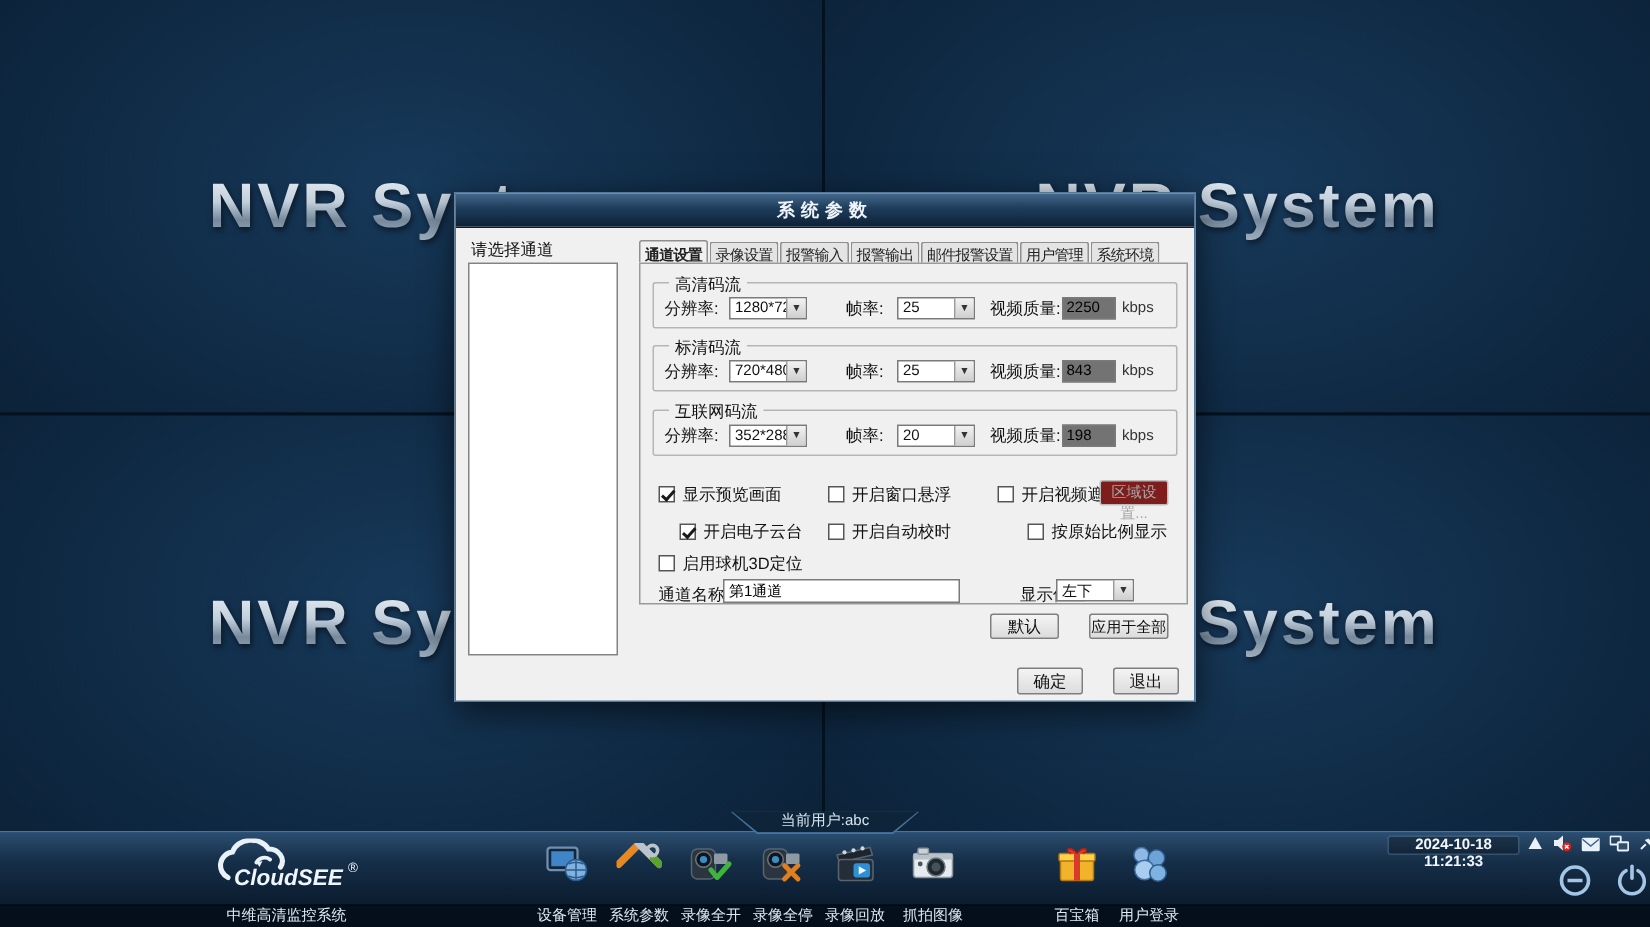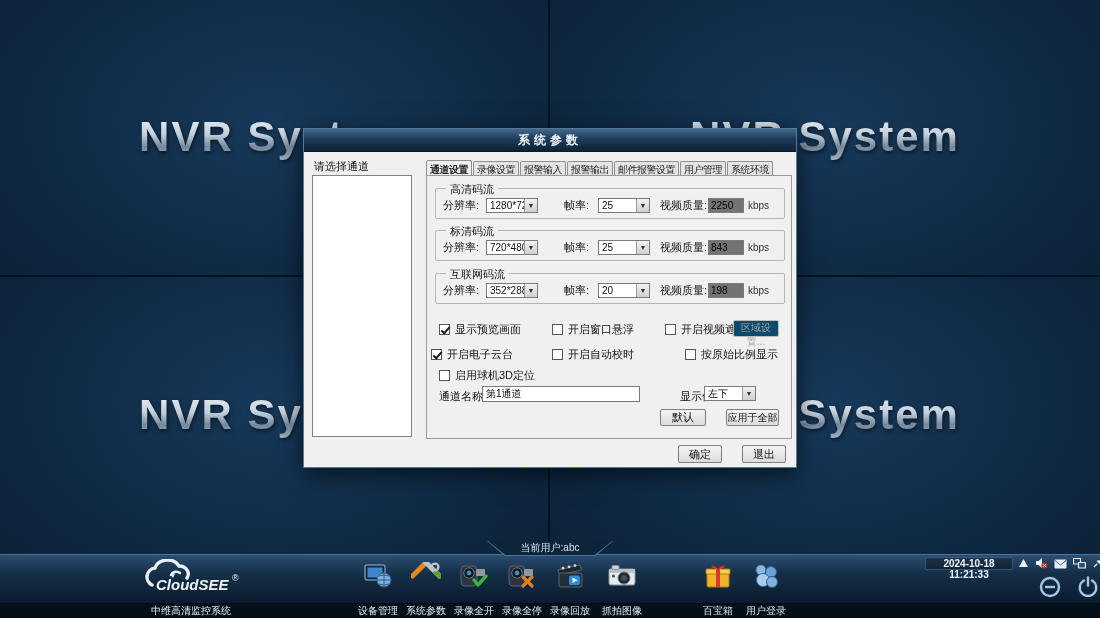--- a/index.html
+++ b/index.html
@@ -32,21 +32,21 @@
   .chan-label { position:absolute; left:10px; top:6px; }
   .chan-list { position:absolute; left:8px; top:22px; width:100px; height:262px;
     background:#fff; border:1px solid #828282; }
 
   .tabs { position:absolute; left:122px; top:8px; height:15px; display:flex; }
   .tab { font-size:10px; letter-spacing:-0.5px; padding:1px 3px 0 3px; margin-right:1px;
     border:1px solid #8f8f8f; border-bottom:none; background:#e4e4e4; color:#222;
     border-radius:2px 2px 0 0; white-space:nowrap; }
   .tab.active { background:#f0f0f0; font-weight:bold; position:relative; top:-1px; padding-top:2px; }
 
-  .tabpage { position:absolute; left:122px; top:22px; width:366px; height:264px;
+  .tabpage { position:absolute; left:122px; top:22px; width:366px; height:228px;
     border:1px solid #9a9a9a; background:#f0f0f0; }
 
   .group { position:absolute; left:8px; width:350px; height:31px;
     border:1px solid #b5b5b5; border-radius:2px; }
   .group .legend { position:absolute; top:-7px; left:10px; background:#f0f0f0; padding:0 4px;
     font-size:11px; }
   .g1 { top:12px; } .g2 { top:54px; } .g3 { top:97px; }
   .fld { position:absolute; top:9px; font-size:11px; white-space:nowrap; }
   .fld-res-label { left:7px; }
   .fld-res-sel   { left:50px; }
@@ -64,21 +64,21 @@
     align-items:center; justify-content:center; }
   .txtin { width:36px; height:15px; border:1px solid #7a7a7a; background:#737373;
     font-size:10px; padding:0 2px; font-family:inherit; }
 
   .cbrow { position:absolute; display:flex; align-items:center; gap:5px; font-size:11px; }
   .cb { width:11px; height:11px; background:#fff; border:1px solid #555; position:relative; flex:0 0 auto; }
   .cb.checked::after { content:""; position:absolute; left:1px; top:2px; width:7px; height:3px;
     border-left:2px solid #1a1a1a; border-bottom:2px solid #1a1a1a; transform:rotate(-48deg); }
   .btn { background:linear-gradient(180deg,#f4f4f4,#dcdcdc); border:1px solid #7f7f7f;
     font-size:11px; font-family:inherit; color:#111; border-radius:2px; }
-  .btn.disabled { color:#a6a6a6; border-color:#bdbdbd; background:#0c4a6e; }
+  .btn.disabled { color:#a6a6a6; border-color:#bdbdbd; background:#7f1d1d; }
   .area-btn { position:absolute; left:306px; top:144px; width:46px; height:17px; font-size:10px; padding:0; }
 
   .chname-label { position:absolute; left:12px; top:213px; }
   .chname-input { position:absolute; left:55px; top:210px; width:158px; height:16px;
     border:1px solid #7a7a7a; font-size:10px; padding:0 3px; font-family:inherit; }
   .dpos-label { position:absolute; left:253px; top:213px; }
   .dpos-sel { position:absolute; left:277px; top:210px; }
 
   .default-btn { position:absolute; left:233px; top:233px; width:46px; height:17px; }
   .applyall-btn { position:absolute; left:299px; top:233px; width:53px; height:17px; font-size:10px; padding:0; }
@@ -211,21 +211,21 @@
         <div class="cbrow" style="left:125px; top:146px;">
           <span class="cb"></span>
           <span>开启窗口悬浮</span>
         </div>
         <div class="cbrow" style="left:238px; top:146px;">
           <span class="cb"></span>
           <span>开启视频遮挡</span>
         </div>
         <button class="btn area-btn disabled">区域设置...</button>
 
-        <div class="cbrow" style="left:4px; top:171px;">
+        <div class="cbrow" style="left:26px; top:171px;">
           <span class="cb checked"></span>
           <span>开启电子云台</span>
         </div>
         <div class="cbrow" style="left:125px; top:171px;">
           <span class="cb"></span>
           <span>开启自动校时</span>
         </div>
         <div class="cbrow" style="left:238px; top:171px;padding-left:20px;">
           <span class="cb"></span>
           <span>按原始比例显示</span>

